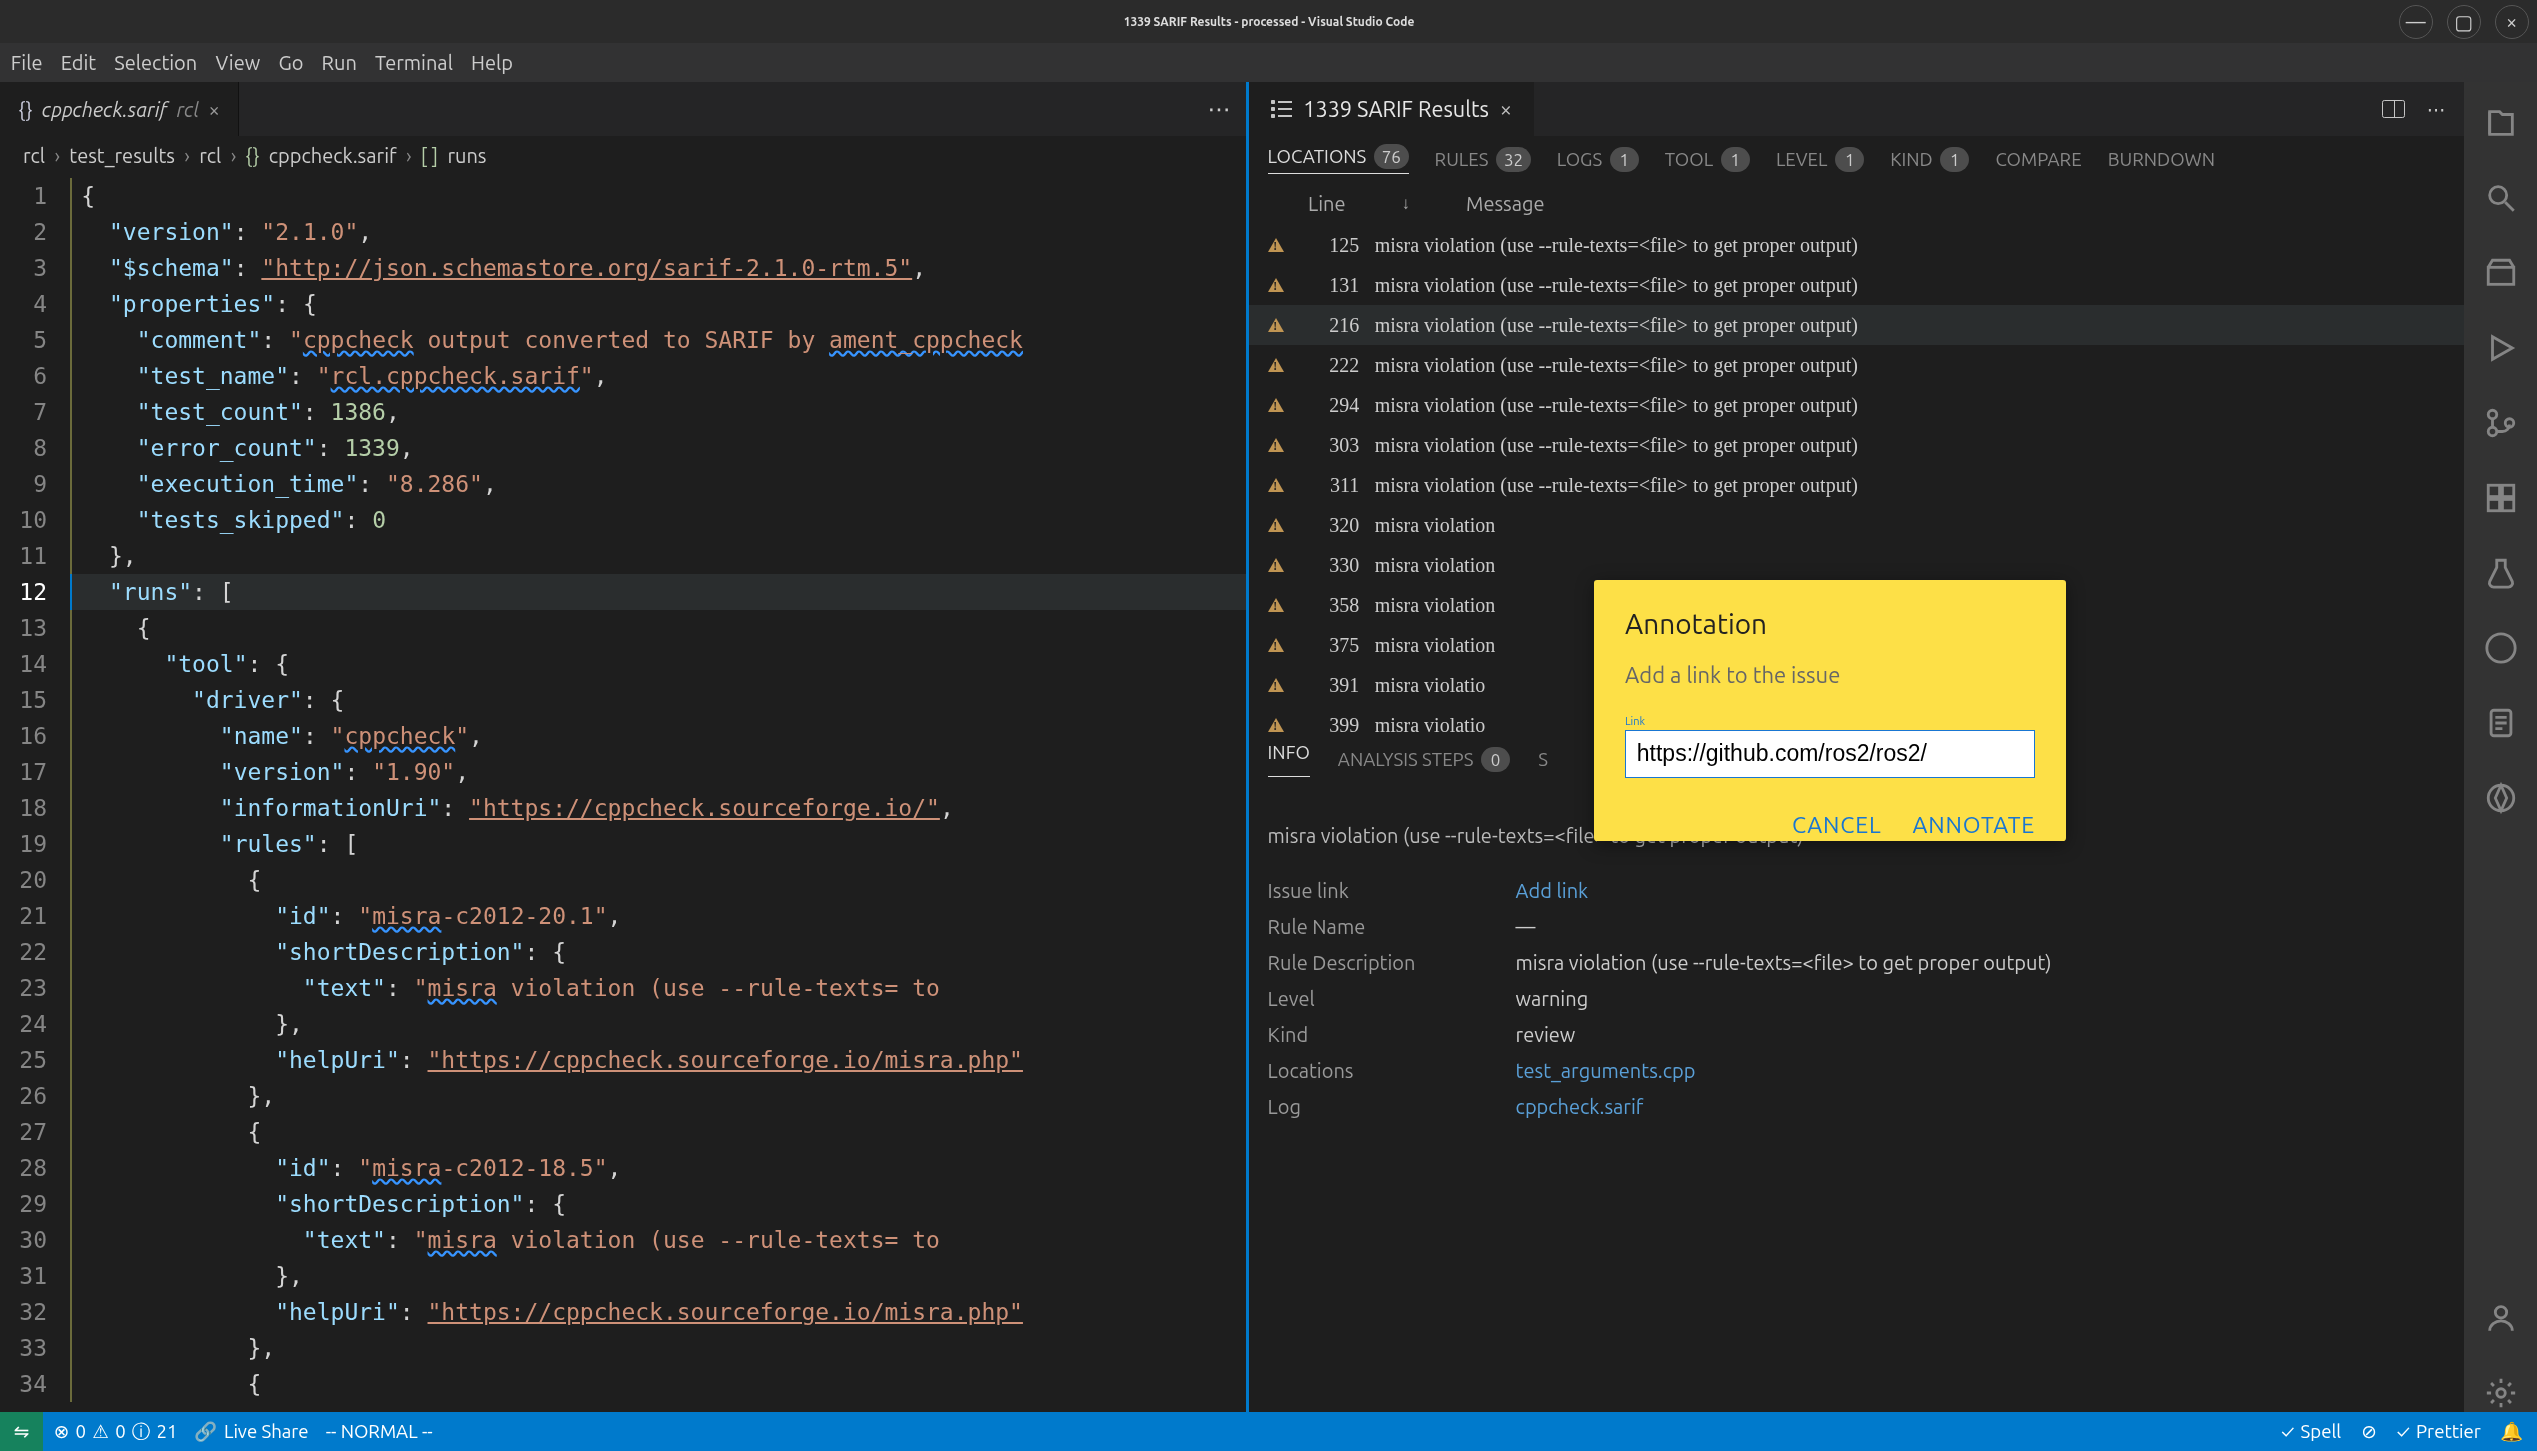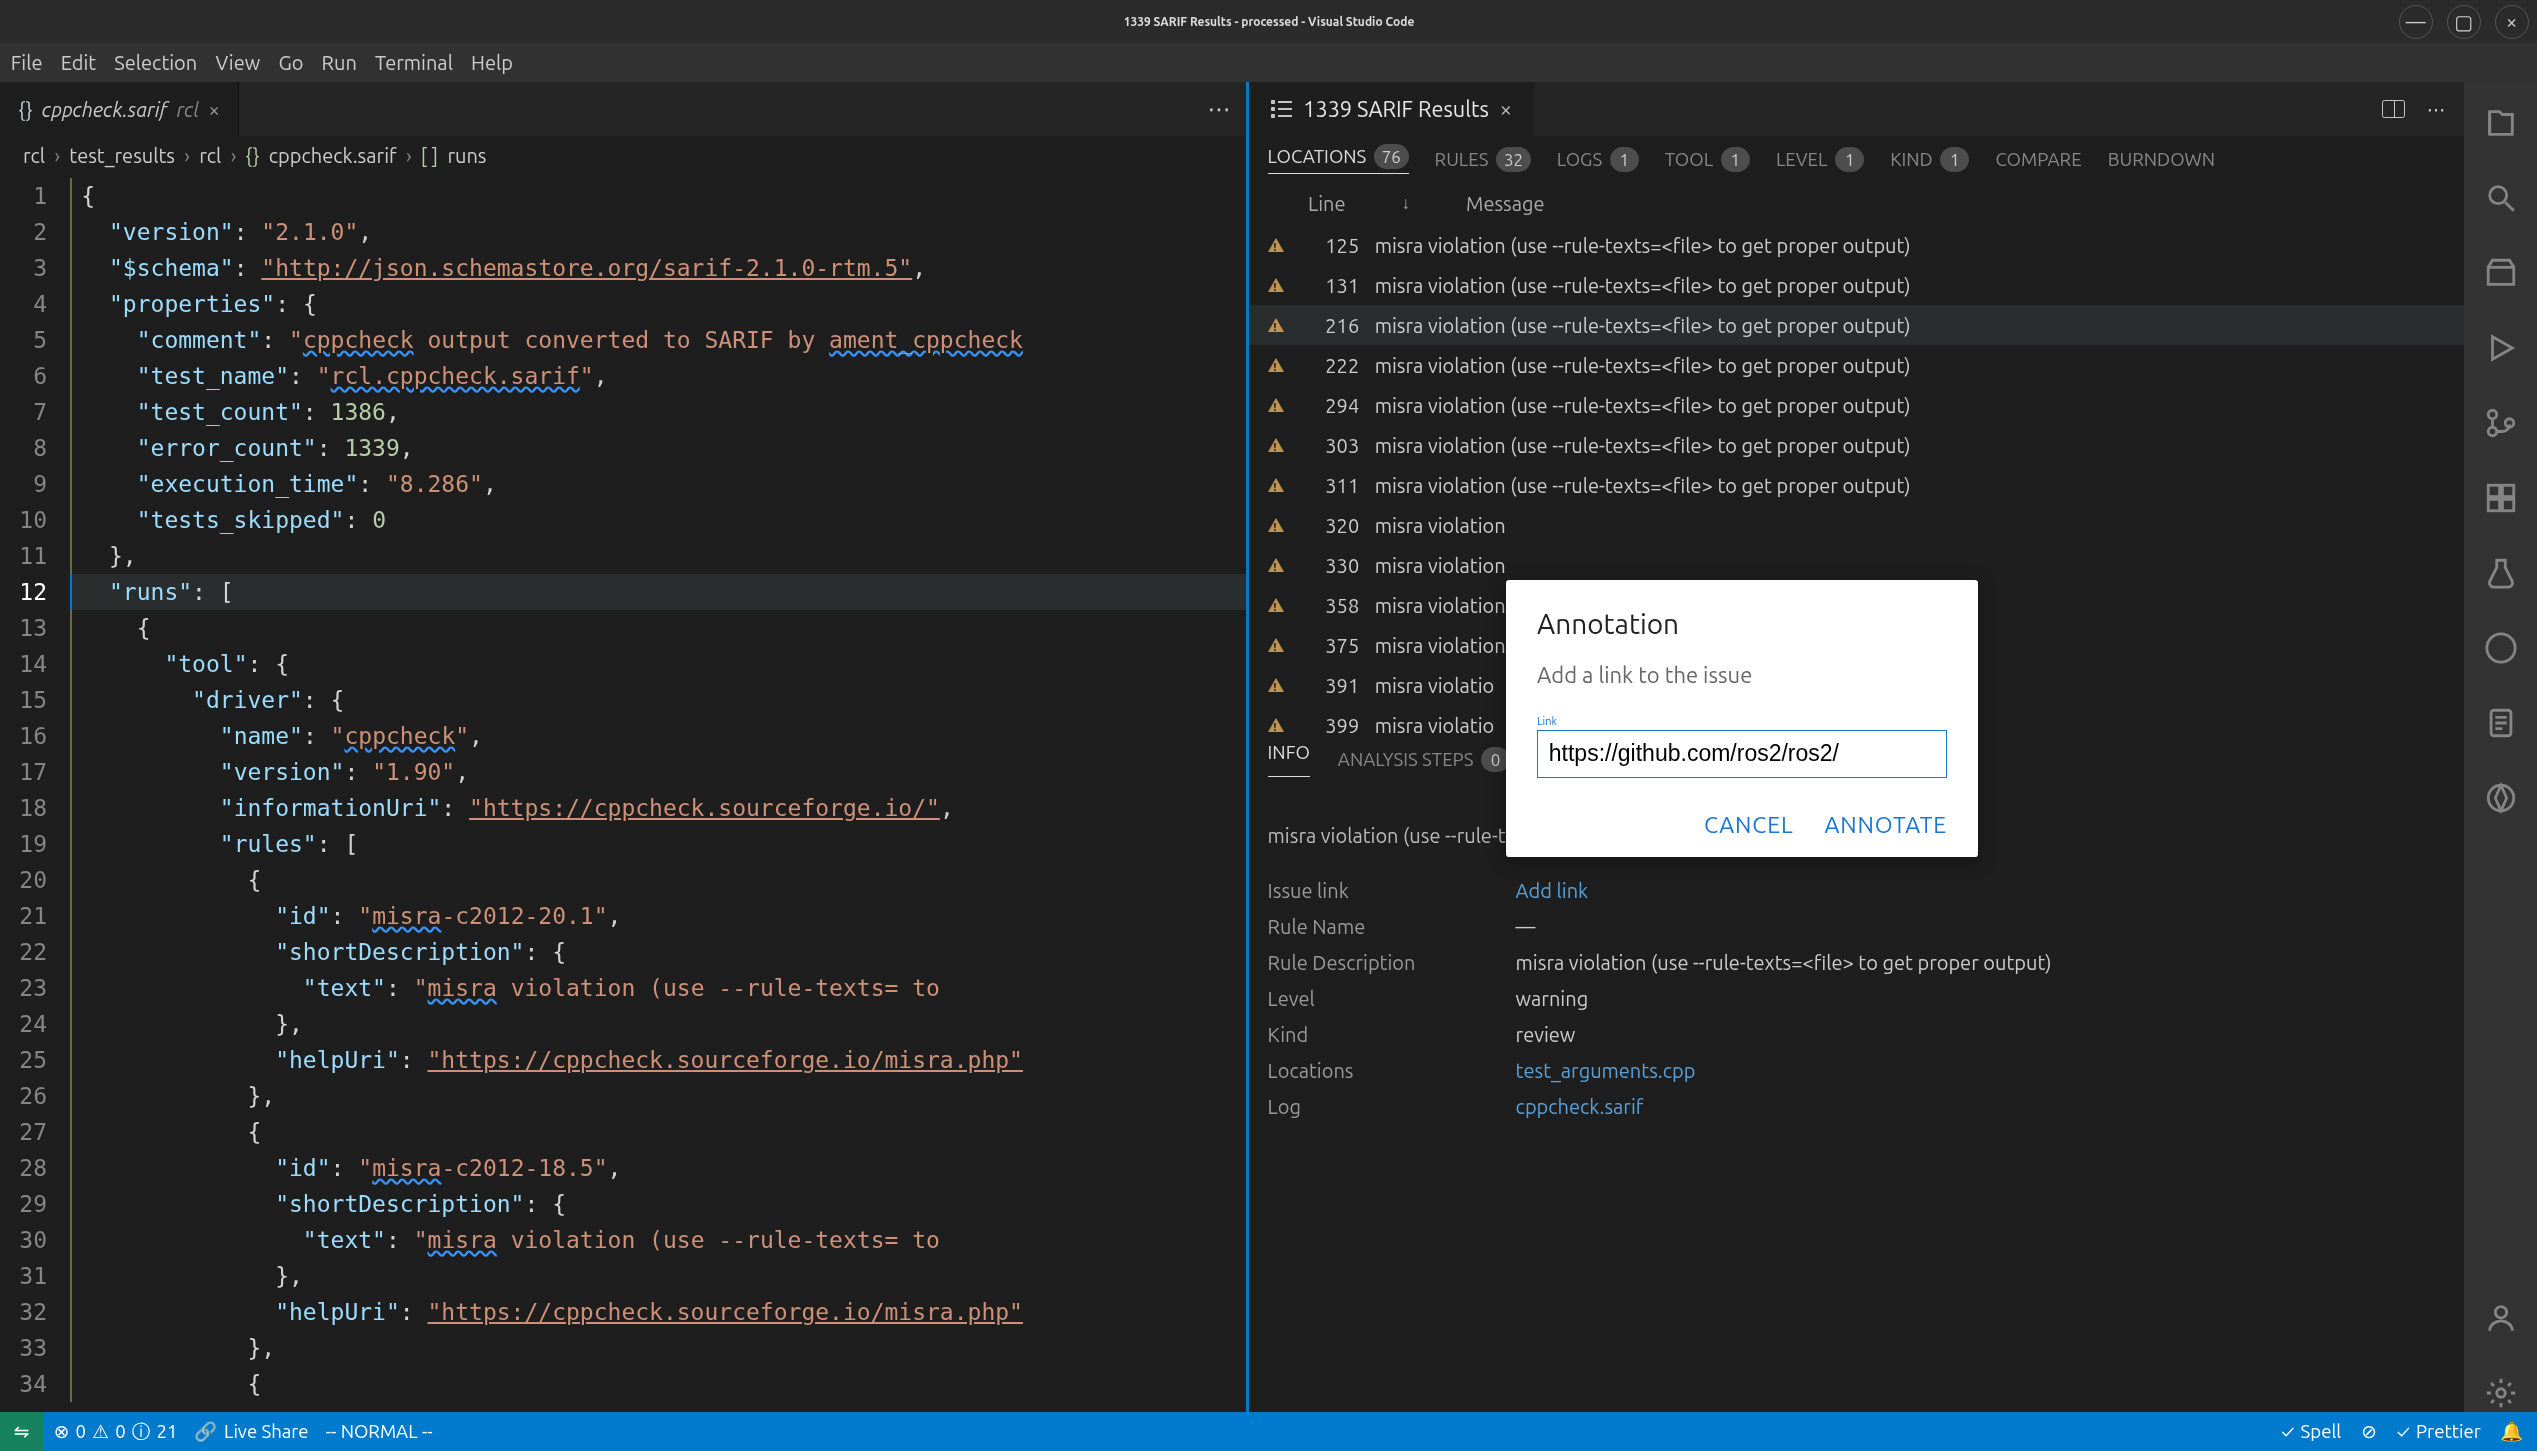--- a/index.html
+++ b/index.html
@@ -60,21 +60,21 @@
 .rtabs .split-icon::after{content:"";position:absolute;left:50%;top:0;bottom:0;width:1.5px;background:#c5c5c5;}
 
 .filters { height:46px; display:flex; align-items:center; gap:26px; padding:0 18.6px; color:#888; font-size:18.6px; }
 .filters .f { display:flex; align-items:center; gap:7.7px; }
 .filters .f.active { color:#ddd; border-bottom:1.5px solid #ddd; padding-bottom:4.6px; }
 .badge { background:#4d4d4d; color:#ccc; border-radius:15.5px; min-width:29px; height:25px; display:flex; align-items:center; justify-content:center; padding:0 7.7px; font-size:17px; }
 
 .cols { height:43px; display:flex; align-items:center; padding-left:59px; gap:56px; color:#aaa; font-size:20px; background:#1e1e1e; }
 .cols .arrow { font-size:17px; }
 
-.results { flex:0 0 511px; overflow:hidden; position:relative; }
+.results { flex:0 0 511px; overflow:hidden; position:relative;font-family:Liberation Serif, serif; }
 .row { display:flex; align-items:center; height:40px; padding-left:18.6px; gap:15.5px; color:#ccc; font-size:20px; }
 .row .line { width:57px; text-align:right; color:#ccc; }
 .row .msg { color:#ccc; }
 .row.sel { background:#2a2d2e; }
 
 .subtabs { height:46px; display:flex; align-items:center; gap:28px; padding:0 18.6px; color:#888; font-size:18.6px; }
 .subtabs .s.active { color:#ddd; border-bottom:1.5px solid #ddd; padding-bottom:13px; }
 .subtabs .s { display:flex; align-items:center; gap:7.7px; }
 
 .details { padding:10.8px 18.6px; color:#bbb; font-size:20px; }
@@ -91,21 +91,21 @@
 .activity .spacer { flex:1; }
 
 
 .status { height:39px; background:#007acc; color:#fff; display:flex; align-items:center; font-size:18.6px; }
 .status .remote { background:#16825d; height:100%; width:43px; display:flex; align-items:center; justify-content:center; margin-right:10.8px; }
 .status .left-items { display:flex; align-items:center; gap:17px; }
 .status .right-items { margin-left:auto; display:flex; align-items:center; gap:20px; padding-right:14px; }
 .status .item { display:flex; align-items:center; gap:6.2px; }
 
 
-.modal { position:absolute; top:580px; left:1506px; width:472px; background:#ffffff; color:#222; border-radius:3.1px; box-shadow:0 3.1px 18.6px rgba(0,0,0,.4); padding:28px 31px 20px 31px; z-index:10; }
+.modal { position:absolute; top:580px; left:1594px; width:472px; background:#fde047; color:#222; border-radius:3.1px; box-shadow:0 3.1px 18.6px rgba(0,0,0,.4); padding:28px 31px 4px 31px; z-index:10; }
 .modal h2 { font-size:28px; font-weight:400; margin-bottom:23px; }
 .modal .sub { color:#666; font-size:22px; margin-bottom:28px; }
 .modal label { color:#1976d2; font-size:11px; display:block; margin-bottom:3.1px; }
 .modal input { width:100%; border:1.5px solid #1976d2; padding:9.3px 10.8px; font-size:23px; outline:none; }
 .modal .mbtns { display:flex; justify-content:flex-end; gap:31px; margin-top:34px; }
 .modal .mbtn { color:#1976d2; font-size:23px; letter-spacing:0.8px; }
 
 .warn-tri{display:inline-block;width:0;height:0;border-left:8.5px solid transparent;border-right:8.5px solid transparent;border-bottom:14.7px solid #c09553;position:relative;margin-right:3.1px;}
 .warn-tri::after{content:"!";position:absolute;left:-2.3px;top:2.3px;color:#1e1e1e;font-size:11.6px;font-weight:700;}
 </style>

